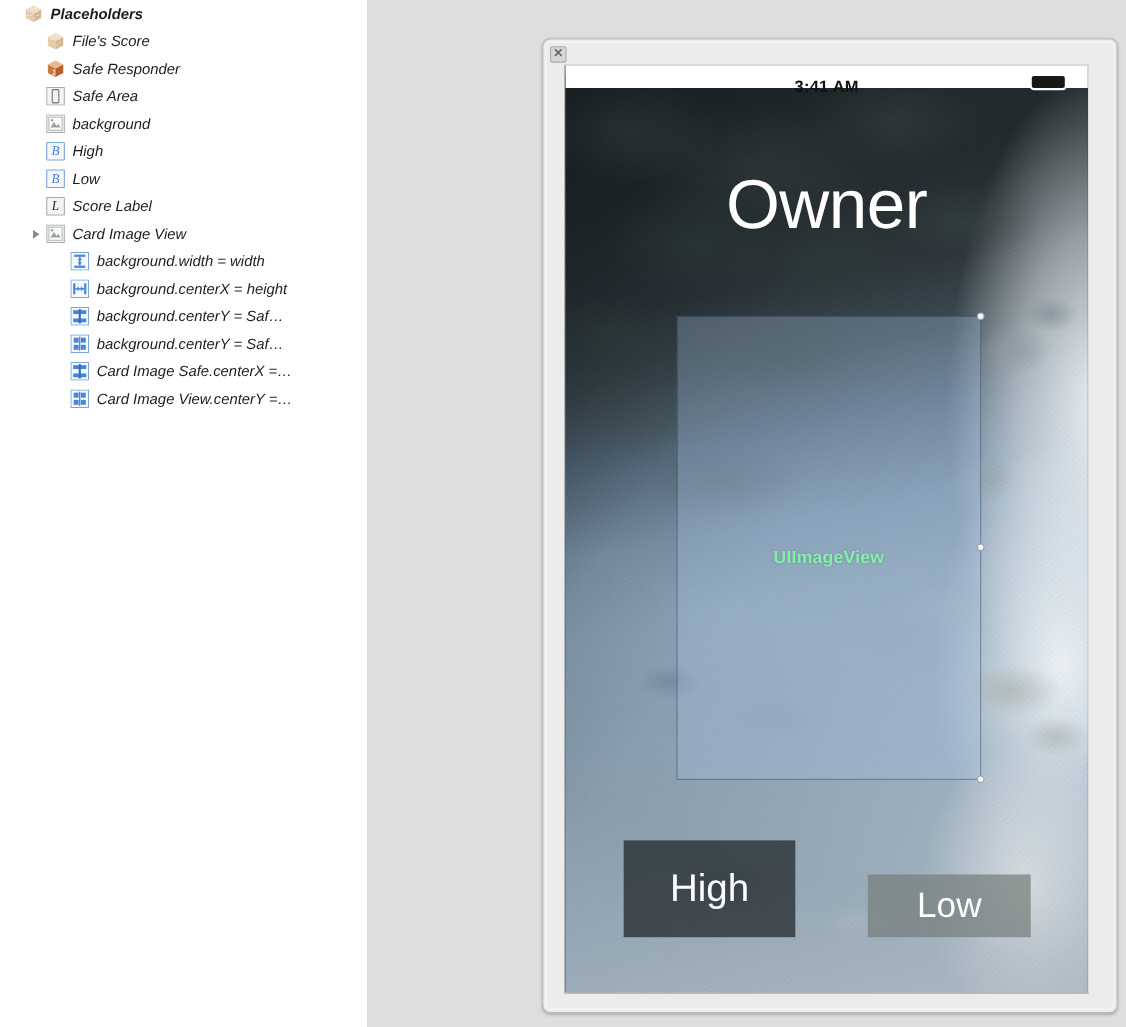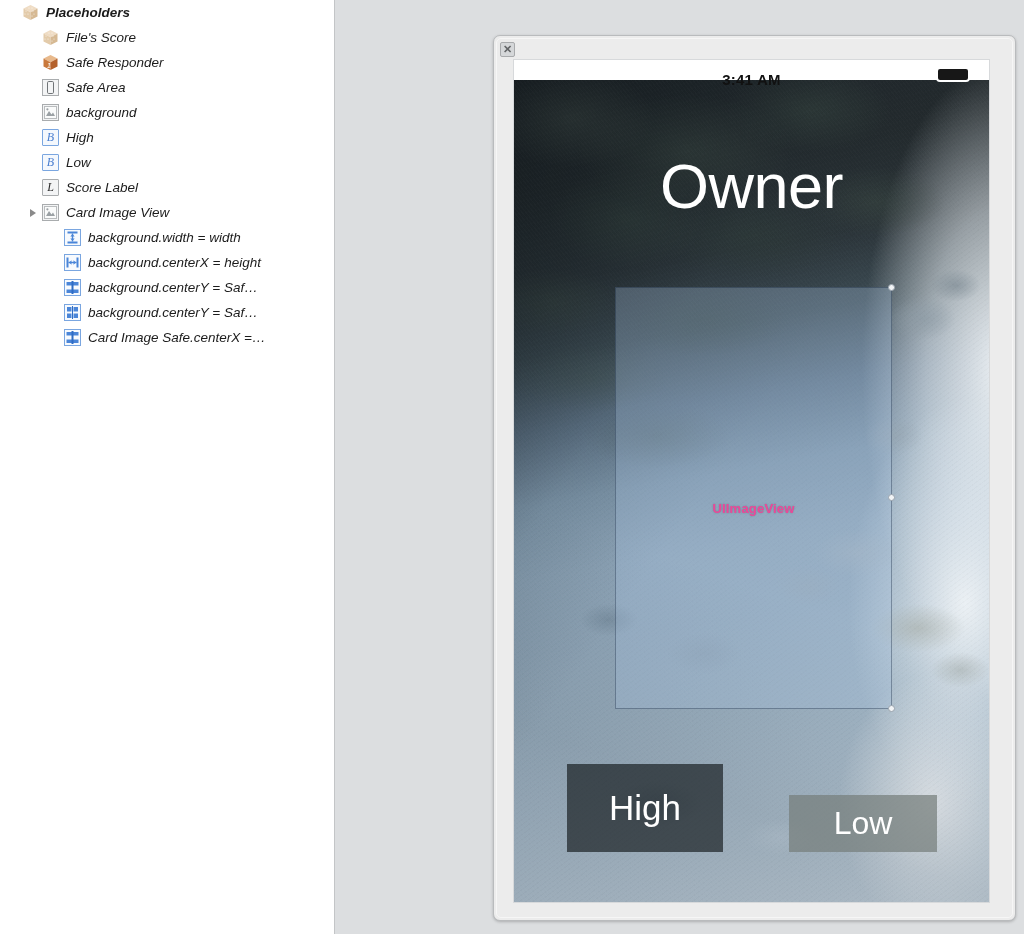--- a/index.html
+++ b/index.html
@@ -297,23 +297,23 @@
     width: 275px;
     height: 420px;
     background: rgba(168,196,226,0.30);
     outline: 1px solid rgba(70,90,115,0.55);
     z-index: 5;
     display: flex;
     align-items: center;
     justify-content: center;
   }
   #card-image-view-label {
-    font-size: 13px;
+    font-size: 16px;
     font-weight: bold;
-    color: #ec4899;
+    color: #86efac;
     letter-spacing: 0.2px;
     text-shadow: 0 0 2px rgba(0,0,0,0.25);
     margin-top: 20px;
   }
 
   
   .handle {
     position: absolute;
     width: 7px; height: 7px;
     border-radius: 50%;
@@ -519,20 +519,33 @@
           <span style="flex: 0 0 48px; width: 48px;"></span>
           <span class="twisty"></span>
           <span class="ico"><svg viewBox="0 0 17 17" width="17" height="17">
               <rect x="0.5" y="0.5" width="16" height="16" fill="#f7fafe" stroke="#7aa6e0" stroke-width="1"></rect>
               <rect x="2.5" y="3" width="12" height="3.5" fill="#4a85d8"></rect>
               <rect x="2.5" y="10.5" width="12" height="3.5" fill="#4a85d8"></rect>
               <rect x="7.5" y="2" width="2" height="13" fill="#2f6cc4"></rect>
             </svg></span>
           <span class="lbl">Card Image Safe.centerX =…</span>
         </div>
+        <div class="row">
+          <span style="flex: 0 0 48px; width: 48px;"></span>
+          <span class="twisty"></span>
+          <span class="ico"><svg viewBox="0 0 17 17" width="17" height="17">
+              <rect x="0.5" y="0.5" width="16" height="16" fill="#f7fafe" stroke="#7aa6e0" stroke-width="1"></rect>
+              <rect x="3" y="3" width="4.5" height="4.5" fill="#4a85d8"></rect>
+              <rect x="9.5" y="3" width="4.5" height="4.5" fill="#4a85d8"></rect>
+              <rect x="3" y="9.5" width="4.5" height="4.5" fill="#4a85d8"></rect>
+              <rect x="9.5" y="9.5" width="4.5" height="4.5" fill="#4a85d8"></rect>
+              <rect x="8" y="2" width="1" height="13" fill="#2f6cc4"></rect>
+            </svg></span>
+          <span class="lbl">Card Image View.centerY =…</span>
+        </div>
       </div>
   </div>
 
   <div id="canvas">
 
     <div id="device-frame">
 
       <div id="close-btn">
         <span>✕</span>
       </div>

